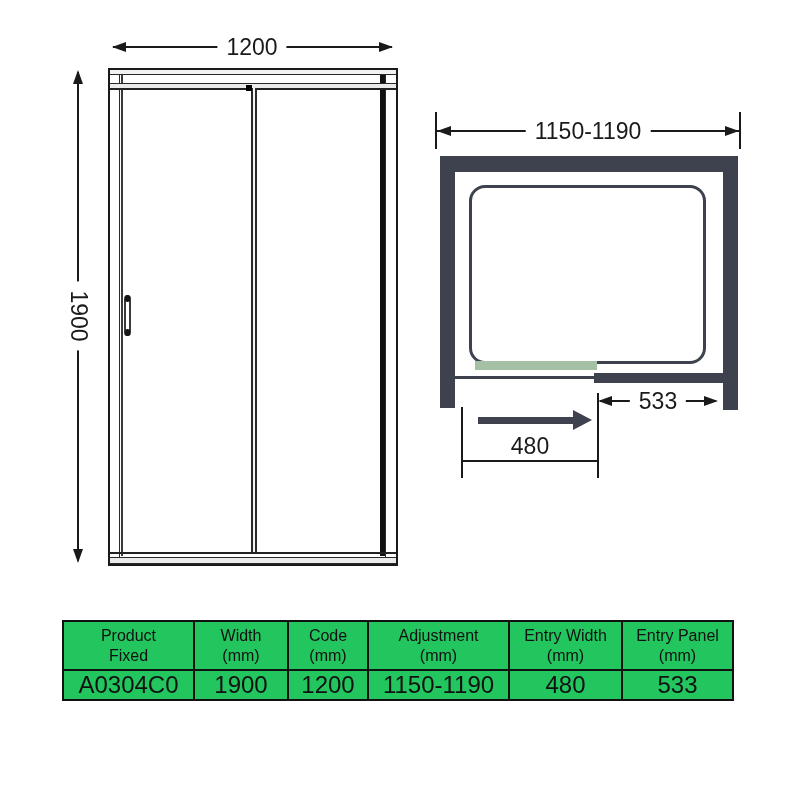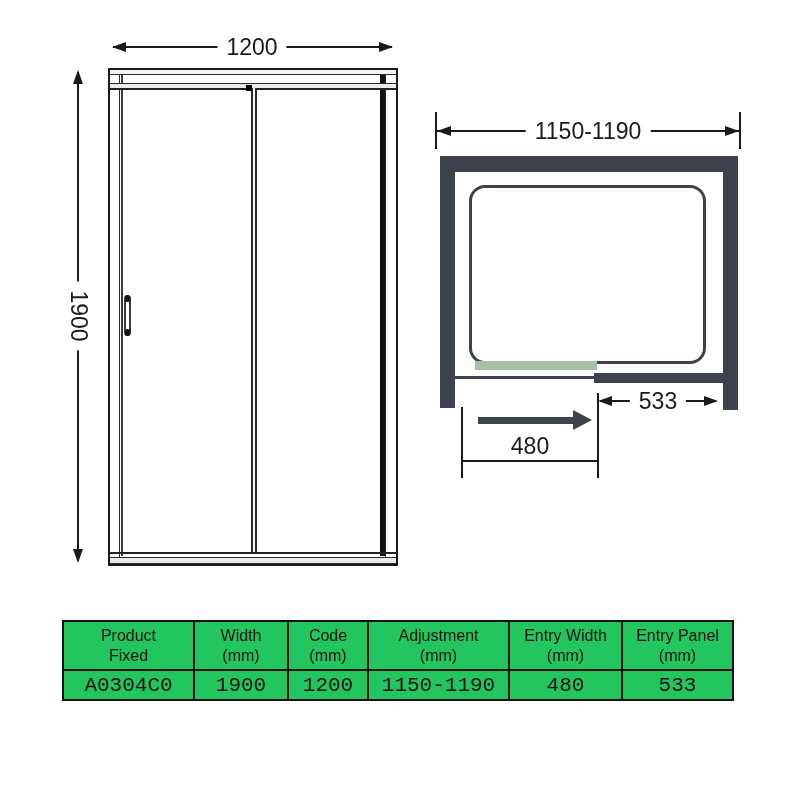--- a/index.html
+++ b/index.html
@@ -42,21 +42,21 @@
   #fixed-panel{left:594px;top:373px;width:132px;height:10px;background:var(--wall,#3d424e);position:absolute;}
   #slide-arrow-shaft{left:478px;top:417px;width:95px;height:7px;background:var(--wall,#3d424e);position:absolute;}
   #slide-arrow-head{left:573px;top:410px;border-top:10px solid transparent;border-bottom:10px solid transparent;
         border-left:19px solid var(--wall,#3d424e);position:absolute;width:0;height:0;}
   
   #spec-table{position:absolute;left:62px;top:620px;width:670px;border-collapse:collapse;
               table-layout:fixed;background:#22c55e;}
   #spec-table th,#spec-table td{border:2px solid #111;text-align:center;vertical-align:middle;
               padding:0;font-weight:normal;color:#111;}
   #spec-table th{height:47px;font-size:16px;line-height:1.25;}
-  #spec-table td{height:28px;font-size:21px;font-family:Liberation Mono, monospace;}
+  #spec-table td{height:28px;font-size:24px;}
   .c0{width:131px;}.c1{width:94px;}.c2{width:80px;}.c3{width:141px;}.c4{width:113px;}.c5{width:111px;}
 </style>
 </head>
 <body>
 
 <div class="canvas">
 
   <section>
 
     <div class="hline" style="left:113px;top:46px;width:279px;"></div>

